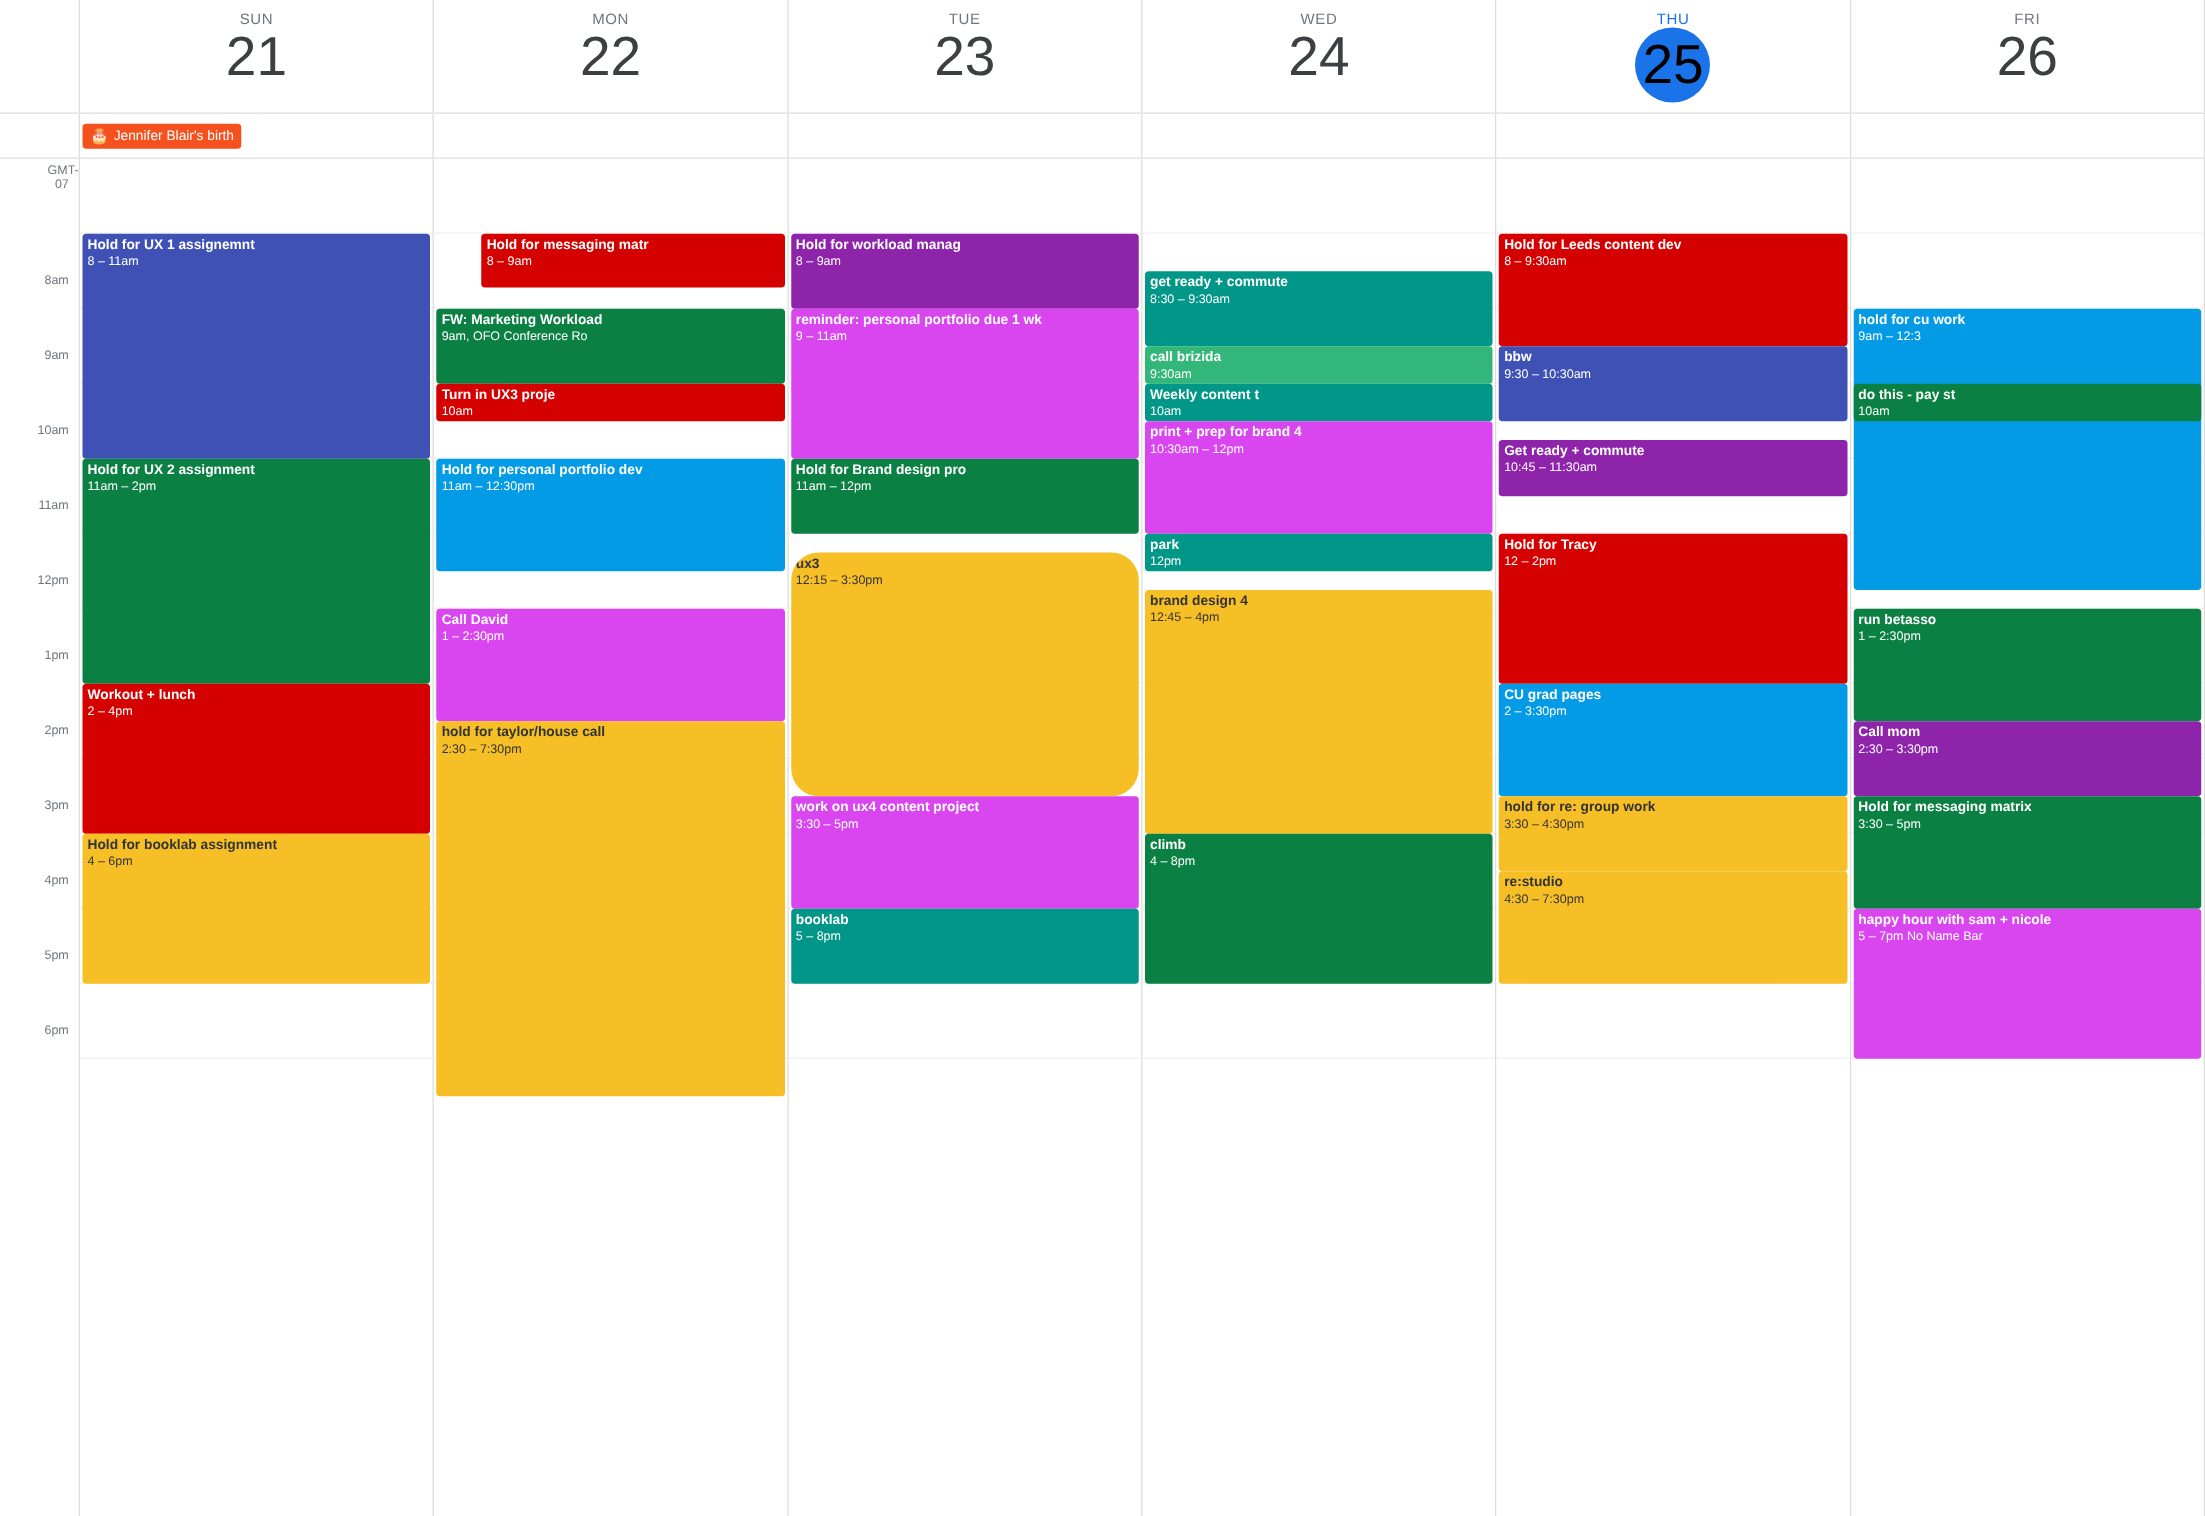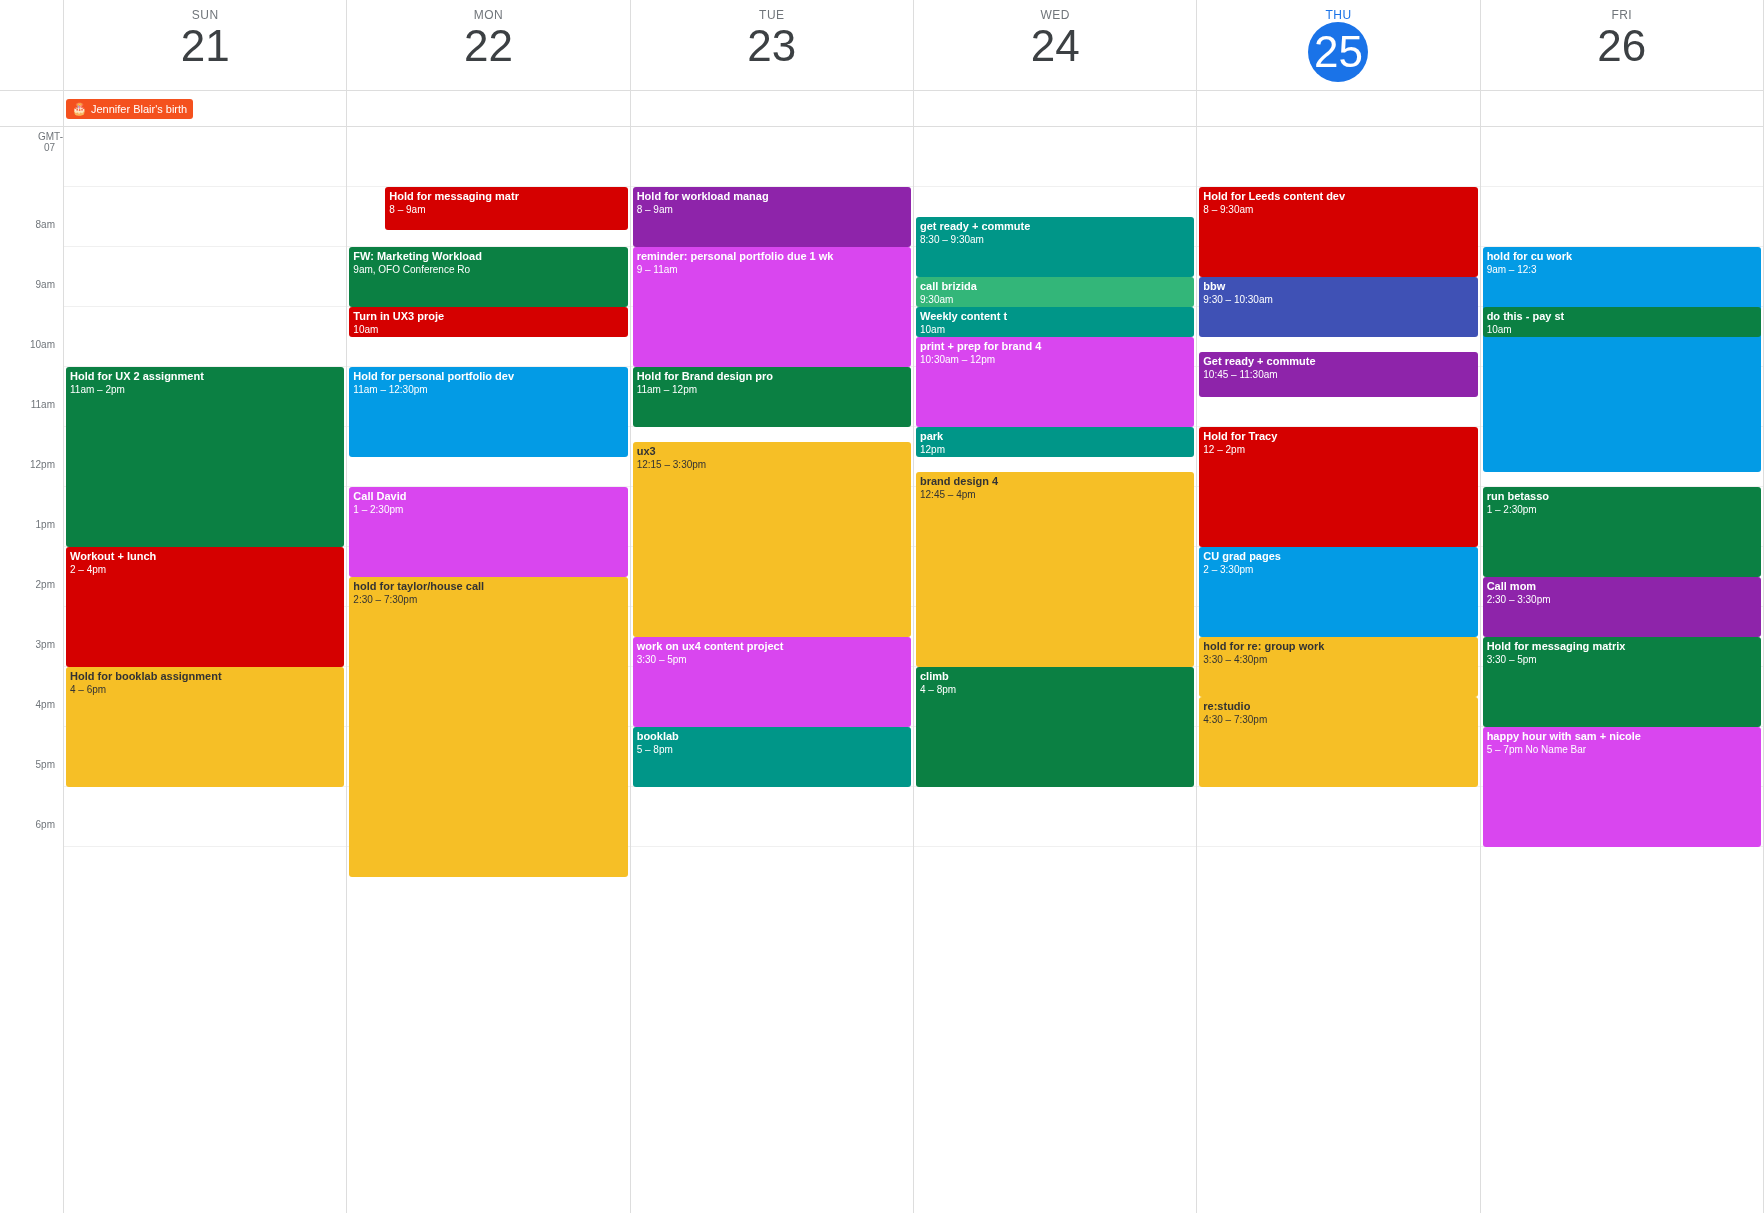--- a/index.html
+++ b/index.html
@@ -7,21 +7,21 @@
 
     .calendar-wrapper { display: flex; flex-direction: column; height: 100vh; width: 1764px; }
 
     
     .header-row { display: flex; border-bottom: 1px solid #ddd; background: #fff; }
     .time-gutter-header { width: 64px; min-width: 64px; border-right: 1px solid #ddd; }
     .day-header { flex: 1; text-align: center; padding: 8px 4px; border-right: 1px solid #ddd; }
     .day-header .day-name { font-size: 12px; color: #70757a; font-weight: 400; text-transform: uppercase; letter-spacing: 0.5px; text-align: center; }
     .day-header .day-num { font-size: 44px; font-weight: 300; color: #3c4043; line-height: 1.1; }
     .day-header.today .day-name { color: #1a73e8; }
-    .day-header.today .day-num { color: #ffffff; background: #1a73e8; border-radius: 50%; width: 60px; height: 60px; display: flex; align-items: center; justify-content: center; margin: 0 auto; font-size: 44px; font-weight: 300; }
+    .day-header.today .day-num { color: #000000; background: #1a73e8; border-radius: 50%; width: 60px; height: 60px; display: flex; align-items: center; justify-content: center; margin: 0 auto; font-size: 44px; font-weight: 300; }
 
     
     .allday-row { display: flex; border-bottom: 1px solid #ddd; min-height: 36px; }
     .time-gutter-allday { width: 64px; min-width: 64px; border-right: 1px solid #ddd; font-size: 10px; color: #70757a; display: flex; align-items: center; justify-content: center; padding: 2px; }
     .allday-cell { flex: 1; border-right: 1px solid #ddd; padding: 2px; display: flex; align-items: center; }
     .birthday-badge { background: #f4511e; color: #fff; border-radius: 3px; padding: 3px 6px; font-size: 11px; display: flex; align-items: center; gap: 4px; white-space: nowrap; }
     .birthday-icon { font-size: 12px; }
 
     
     .grid-scroll { display: flex; flex: 1; overflow-y: auto; }
@@ -123,20 +123,24 @@
         <div class="hour-cell"></div>
         <div class="hour-cell"></div>
         <div class="hour-cell"></div>
         <div class="hour-cell"></div>
         <div class="hour-cell"></div>
         <div class="hour-cell"></div>
         <div class="hour-cell"></div>
         <div class="hour-cell"></div>
         <div class="hour-cell"></div>
         <div class="hour-cell"></div>
+      <div class="event blue-dark" style="top: 60px; height: 180px;">
+            <div class="event-title">Hold for UX 1 assignemnt</div>
+            <div class="event-time">8 – 11am</div>
+          </div>
           <div class="event green-dark" style="top: 240px; height: 180px;">
             <div class="event-title">Hold for UX 2 assignment</div>
             <div class="event-time">11am – 2pm</div>
           </div>
           <div class="event red" style="top: 420px; height: 120px;">
             <div class="event-title">Workout + lunch</div>
             <div class="event-time">2 – 4pm</div>
           </div>
           <div class="event yellow" style="top: 540px; height: 120px;">
             <div class="event-title">Hold for booklab assignment</div>
@@ -201,21 +205,21 @@
             <div class="event-time">8 – 9am</div>
           </div>
           <div class="event orange" style="top: 120px; height: 120px;">
             <div class="event-title">reminder: personal portfolio due 1 wk</div>
             <div class="event-time">9 – 11am</div>
           </div>
           <div class="event green-dark" style="top: 240px; height: 60px;">
             <div class="event-title">Hold for Brand design pro</div>
             <div class="event-time">11am – 12pm</div>
           </div>
-          <div class="event yellow" style="top: 315px; height: 195px;">
+          <div class="event yellow" style="top: 315px; height: 195px; border-radius: 22px;">
             <div class="event-title">ux3</div>
             <div class="event-time">12:15 – 3:30pm</div>
           </div>
           <div class="event orange" style="top: 510px; height: 90px;">
             <div class="event-title">work on ux4 content project</div>
             <div class="event-time">3:30 – 5pm</div>
           </div>
           <div class="event teal" style="top: 600px; height: 60px;">
             <div class="event-title">booklab</div>
             <div class="event-time">5 – 8pm</div>

